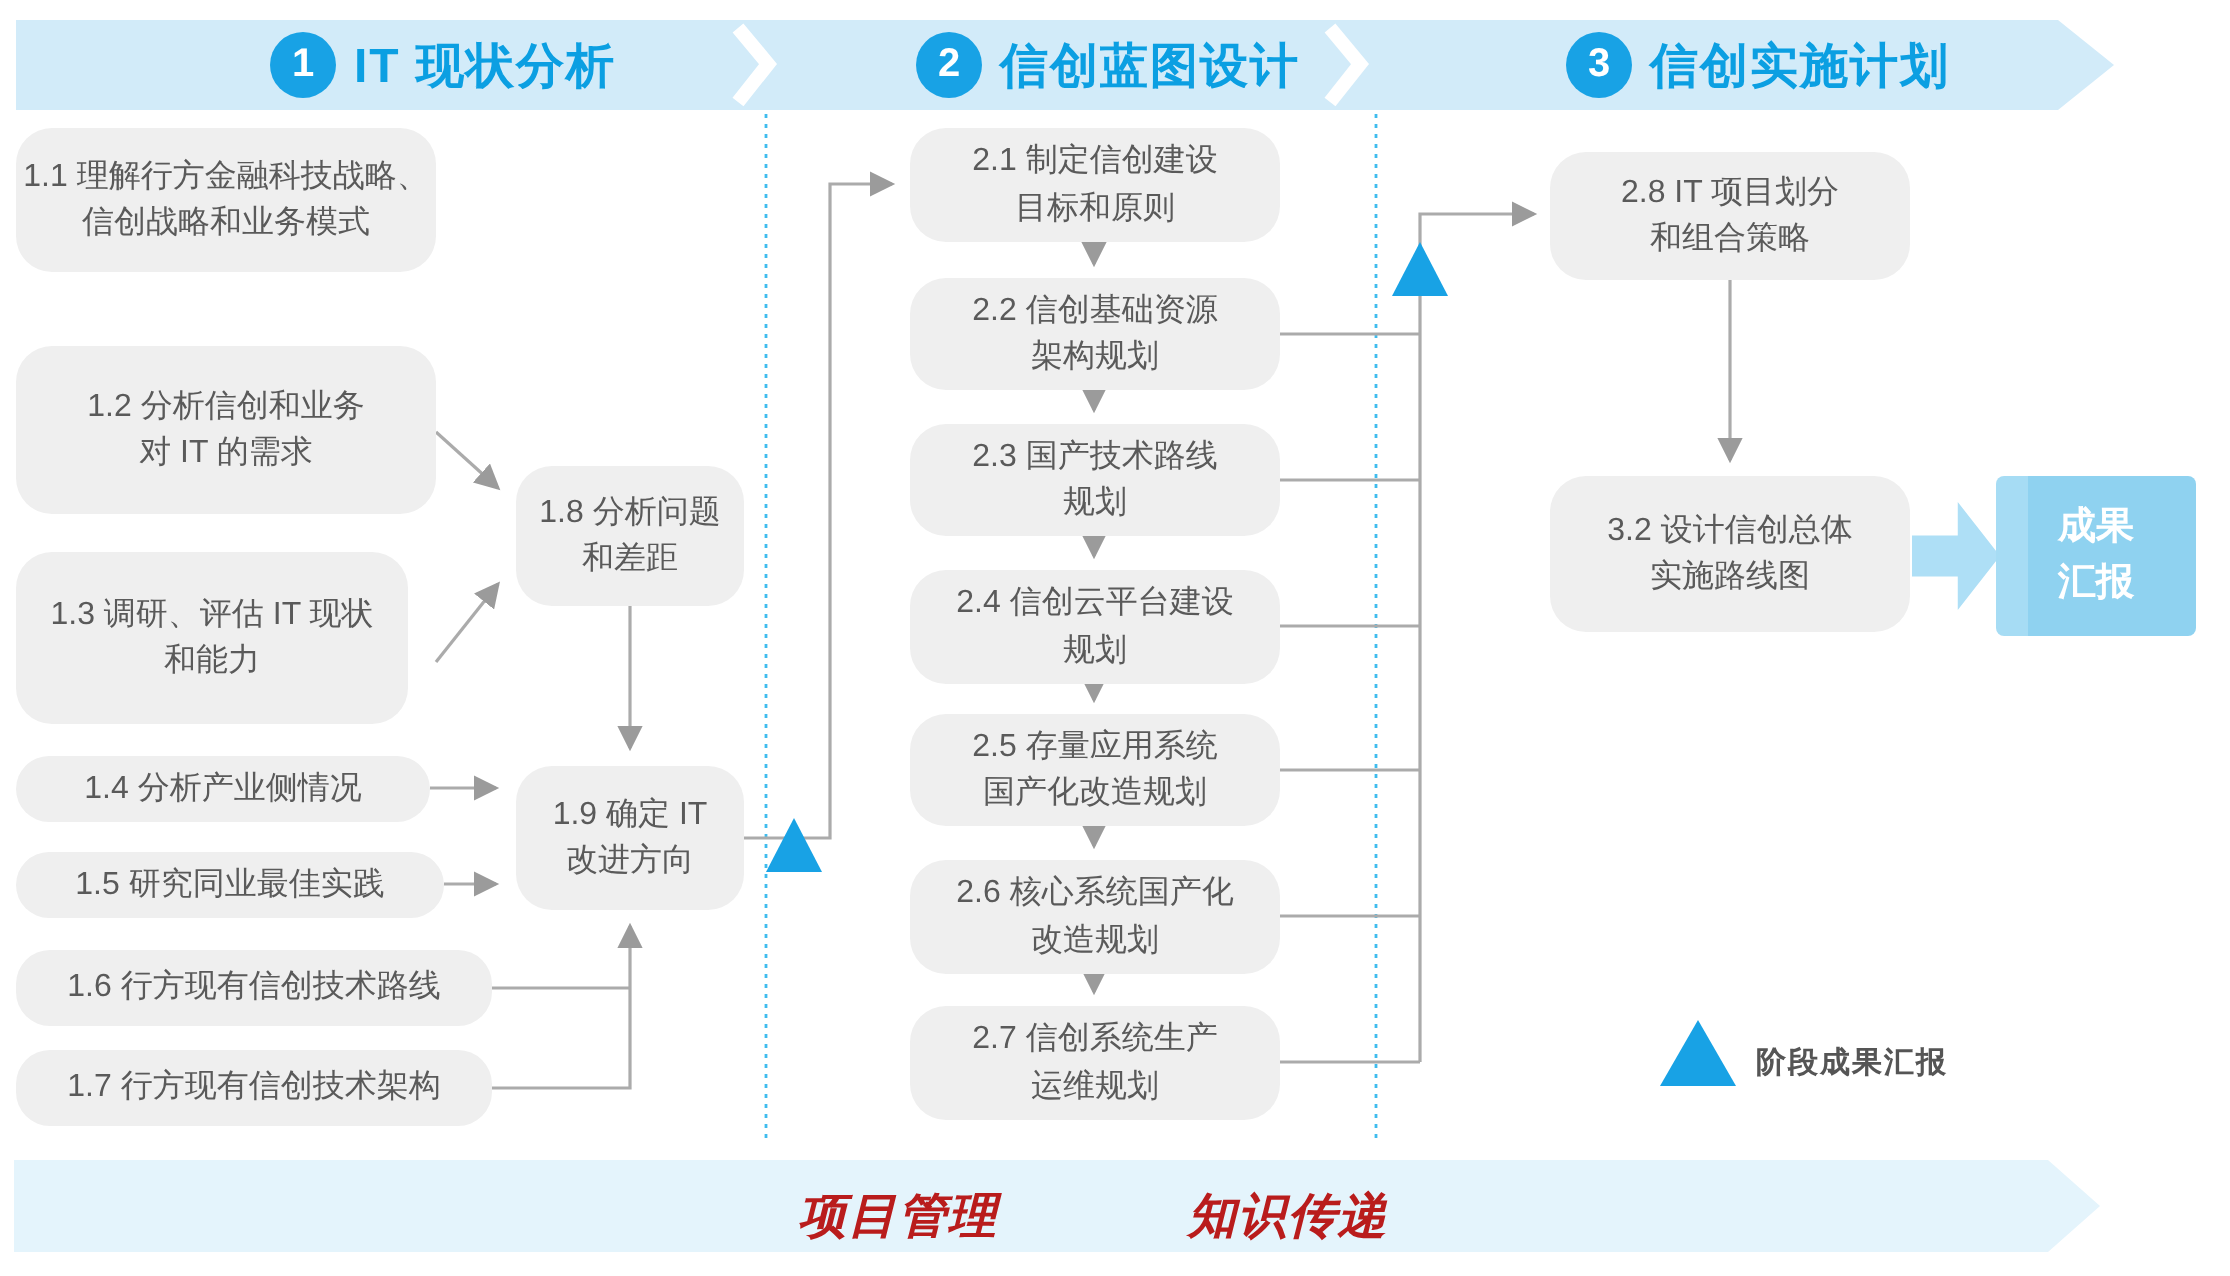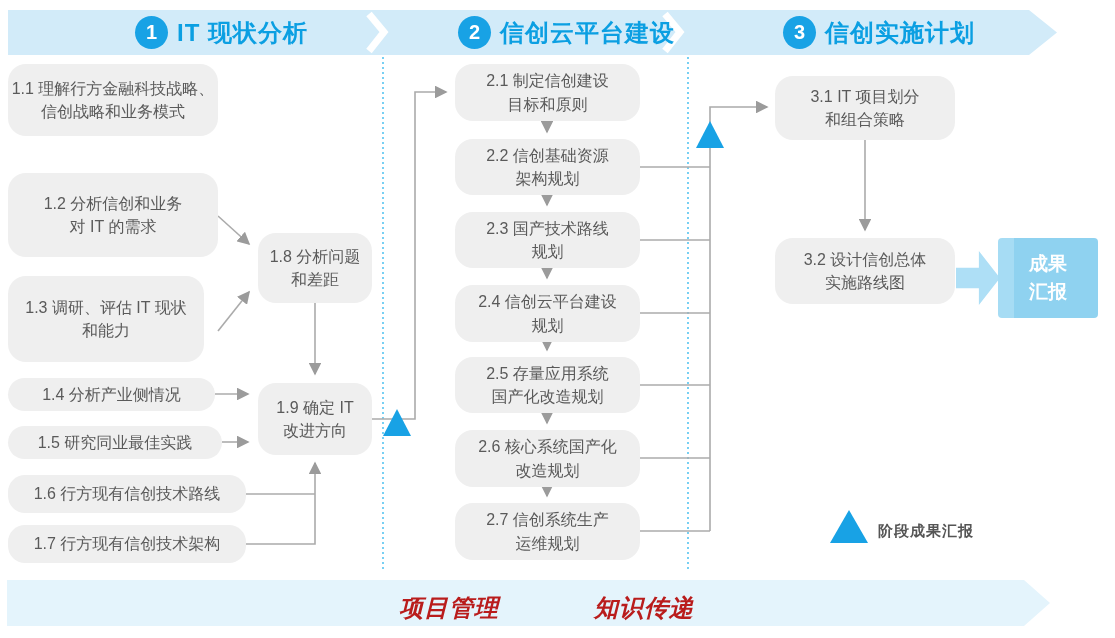--- a/index.html
+++ b/index.html
@@ -95,21 +95,21 @@
     <polygon points="383,436 411,436 397,409" fill="#18a2e5"></polygon>
     <polygon points="696,148 724,148 710,121" fill="#18a2e5"></polygon>
   </svg>
 
   <div class="phase-header" style="left:135px;">
     <div class="phase-circle">1</div>
     <div class="phase-title">IT 现状分析</div>
   </div>
   <div class="phase-header" style="left:458px;">
     <div class="phase-circle">2</div>
-    <div class="phase-title">信创云平台建设</div>
+    <div class="phase-title">信创蓝图设计</div>
   </div>
   <div class="phase-header" style="left:783px;">
     <div class="phase-circle">3</div>
     <div class="phase-title">信创实施计划</div>
   </div>
 
   <div class="box" style="left:8px;top:64px;width:210px;height:72px;">1.1 理解行方金融科技战略、
 信创战略和业务模式</div>
   <div class="box" style="left:8px;top:173px;width:210px;height:84px;">1.2 分析信创和业务
 对 IT 的需求</div>
@@ -132,23 +132,23 @@
 规划</div>
   <div class="box" style="left:455px;top:285px;width:185px;height:57px;">2.4 信创云平台建设
 规划</div>
   <div class="box" style="left:455px;top:357px;width:185px;height:56px;">2.5 存量应用系统
 国产化改造规划</div>
   <div class="box" style="left:455px;top:430px;width:185px;height:57px;">2.6 核心系统国产化
 改造规划</div>
   <div class="box" style="left:455px;top:503px;width:185px;height:57px;">2.7 信创系统生产
 运维规划</div>
 
-  <div class="box" style="left:775px;top:76px;width:180px;height:64px;">3.1 IT 项目划分
+  <div class="box" style="left:775px;top:76px;width:180px;height:64px;">2.8 IT 项目划分
 和组合策略</div>
-  <div class="box" style="left:775px;top:238px;width:180px;height:66px;">3.2 设计信创总体
+  <div class="box" style="left:775px;top:238px;width:180px;height:78px;">3.2 设计信创总体
 实施路线图</div>
 
   <div class="fat-arrow"></div>
   <div class="output-box">成果
 汇报</div>
 
   <div class="legend">
     <div class="legend-triangle"></div>
     <div class="legend-label">阶段成果汇报</div>
   </div>

